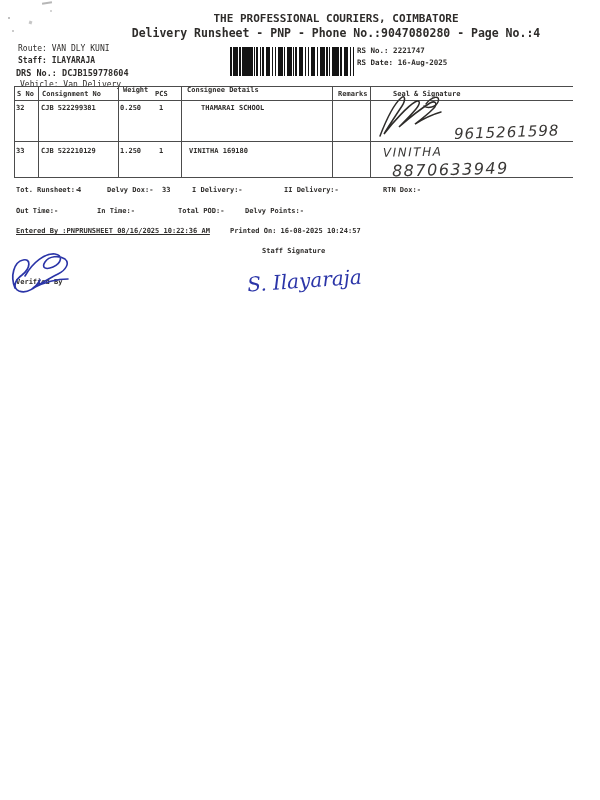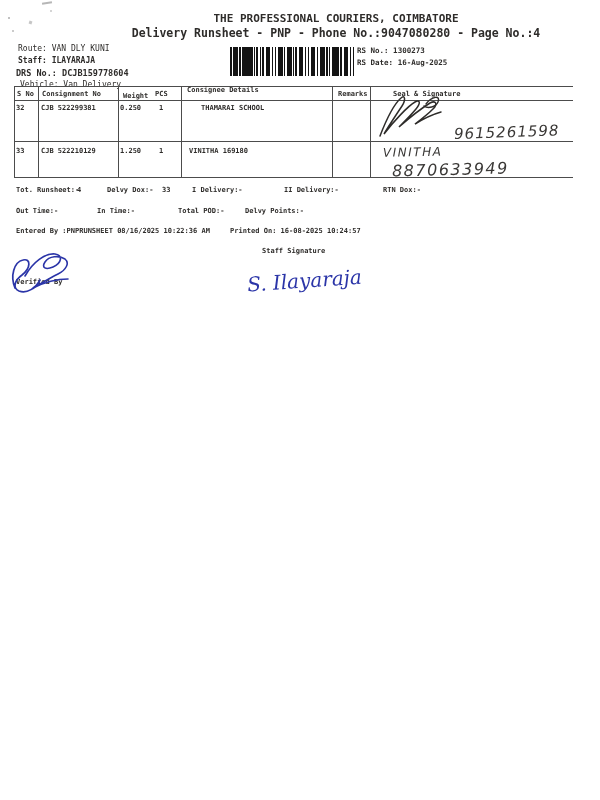--- a/index.html
+++ b/index.html
@@ -33,37 +33,37 @@
 
   <div class="abs center b" style="top:12px;font-size:11px;">THE PROFESSIONAL COURIERS, COIMBATORE</div>
   <div class="abs center b" style="top:26px;font-size:11.5px;">Delivery Runsheet - PNP - Phone No.:9047080280 - Page No.:4</div>
 
   <div class="abs" style="left:18px;top:44px;font-size:8px;">Route: VAN DLY KUNI</div>
   <div class="abs b" style="left:18px;top:56px;font-size:8px;">Staff: ILAYARAJA</div>
   <div class="abs b" style="left:16px;top:68px;font-size:8.5px;">DRS No.: DCJB159778604</div>
   <div class="abs" style="left:20px;top:80px;font-size:8px;">Vehicle: Van Delivery</div>
 
   <div class="barcode" style="left:230px;top:47px;width:124px;height:29px;"></div>
-  <div class="abs b" style="left:357px;top:46px;font-size:7.5px;">RS No.: 1300273</div>
+  <div class="abs b" style="left:357px;top:46px;font-size:7.5px;">RS No.: 2221747</div>
   <div class="abs b" style="left:357px;top:58px;font-size:7.5px;">RS Date: 16-Aug-2025</div>
 
   <div class="hline" style="left:14px;top:86px;width:559px;"></div>
   <div class="hline" style="left:14px;top:100px;width:559px;"></div>
   <div class="hline" style="left:14px;top:141px;width:559px;"></div>
   <div class="hline" style="left:14px;top:177px;width:559px;"></div>
   <div class="vline" style="left:14px;top:86px;height:91px;"></div>
   <div class="vline" style="left:38px;top:86px;height:91px;"></div>
   <div class="vline" style="left:118px;top:86px;height:91px;"></div>
   <div class="vline" style="left:181px;top:86px;height:91px;"></div>
   <div class="vline" style="left:332px;top:86px;height:91px;"></div>
   <div class="vline" style="left:370px;top:86px;height:91px;"></div>
 
   <div class="abs b" style="left:17px;top:90px;font-size:7px;">S No</div>
   <div class="abs b" style="left:42px;top:90px;font-size:7px;">Consignment No</div>
-  <div class="abs b" style="left:123px;top:92px;font-size:7px;">Weight</div>
+  <div class="abs b" style="left:123px;top:86px;font-size:7px;">Weight</div>
   <div class="abs b" style="left:155px;top:90px;font-size:7px;">PCS</div>
   <div class="abs b" style="left:187px;top:86px;font-size:7px;text-align:center;">Consignee Details</div>
   <div class="abs b" style="left:338px;top:90px;font-size:7px;">Remarks</div>
   <div class="abs b" style="left:393px;top:90px;font-size:7px;">Seal &amp; Signature</div>
 
   <div>
     <div class="abs b" style="left:16px;top:104px;font-size:7px;">32</div>
     <div class="abs b" style="left:41px;top:104px;font-size:7px;">CJB 522299381</div>
     <div class="abs b" style="left:120px;top:104px;font-size:7px;">0.250</div>
     <div class="abs b" style="left:159px;top:104px;font-size:7px;">1</div>
@@ -99,21 +99,21 @@
   <div class="abs b" style="left:162px;top:186px;font-size:7px;">33</div>
   <div class="abs b" style="left:192px;top:186px;font-size:7px;">I Delivery:-</div>
   <div class="abs b" style="left:284px;top:186px;font-size:7px;">II Delivery:-</div>
   <div class="abs b" style="left:383px;top:186px;font-size:7px;">RTN Dox:-</div>
 
   <div class="abs b" style="left:16px;top:207px;font-size:7px;">Out Time:-</div>
   <div class="abs b" style="left:97px;top:207px;font-size:7px;">In Time:-</div>
   <div class="abs b" style="left:178px;top:207px;font-size:7px;">Total POD:-</div>
   <div class="abs b" style="left:245px;top:207px;font-size:7px;">Delvy Points:-</div>
 
-  <div class="abs b" style="left:16px;top:227px;font-size:7px;">Entered By :PNPRUNSHEET 08/16/2025 10:22:36 AM</div>
+  <div class="abs b" style="left:16px;top:227px;font-size:7px;text-decoration:underline;">Entered By :PNPRUNSHEET 08/16/2025 10:22:36 AM</div>
   <div class="abs b" style="left:230px;top:227px;font-size:7px;">Printed On: 16-08-2025 10:24:57</div>
 
   <div class="abs b" style="left:16px;top:247px;font-size:7px;margin-top:31px;">Verified By</div>
   <div class="abs b" style="left:262px;top:247px;font-size:7px;">Staff Signature</div>
 
   <svg style="left:5px;top:248px;" width="75" height="55" viewBox="0 0 75 55">
     <path d="M10,40 C5,28 9,14 18,12 C26,10 26,20 17,27 C10,32 7,40 14,43 C22,46 31,40 35,32" fill="none" stroke="#2b35a8" stroke-width="1.7" stroke-linecap="round"></path>
     <path d="M20,28 C28,14 40,5 50,6 C58,7 57,15 48,19 C41,22 36,20 40,14 C44,8 54,7 60,11 C65,15 61,22 53,26 C45,30 35,36 28,40 C38,35 52,31 63,31" fill="none" stroke="#2b35a8" stroke-width="1.6" stroke-linecap="round"></path>
   </svg>
 

